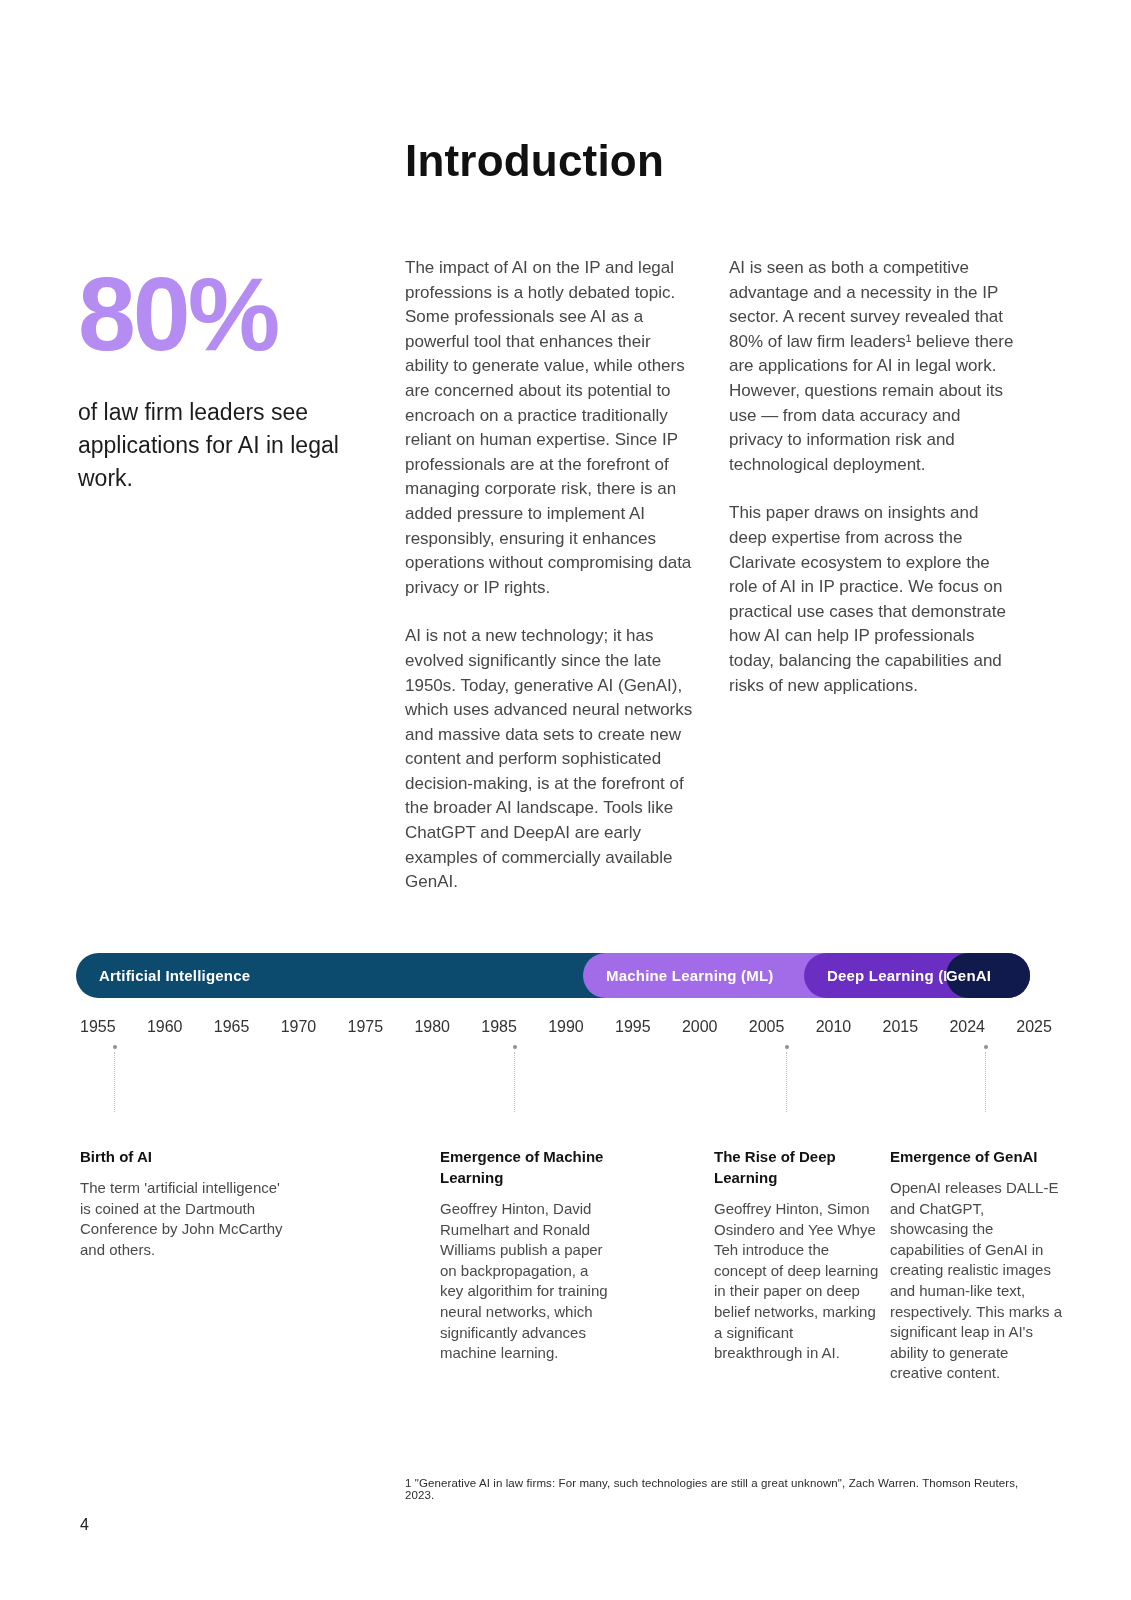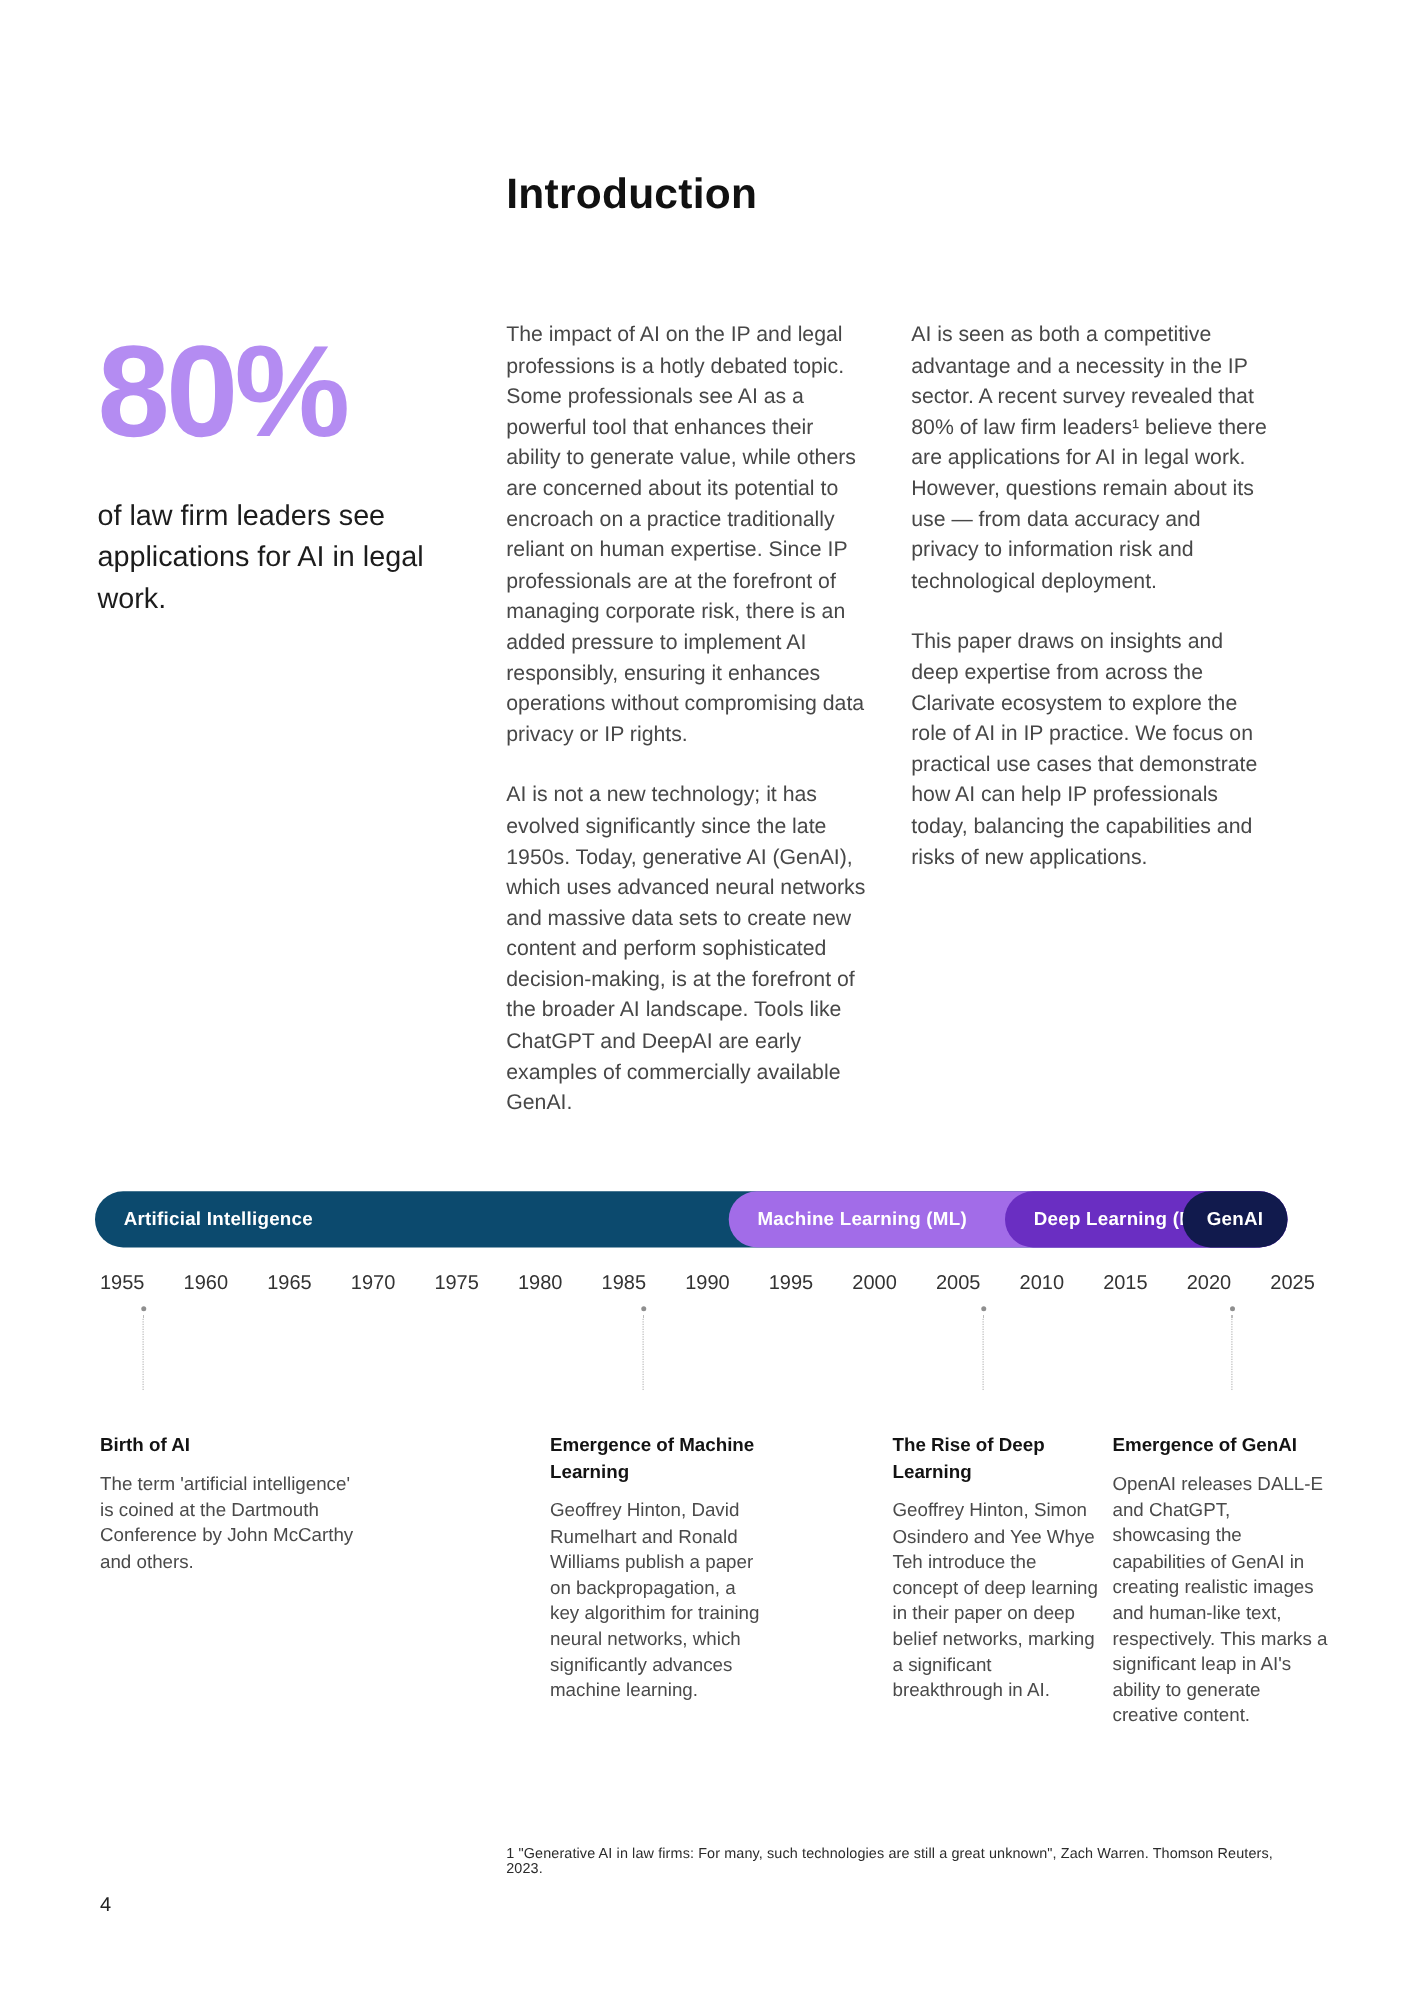--- a/index.html
+++ b/index.html
@@ -1,34 +1,34 @@
 <!DOCTYPE html>
 <html><head>
 <meta charset="utf-8">
 <style>
   * { margin:0; padding:0; box-sizing:border-box; }
   html,body { background:#ffffff; }
   body { font-family:"Liberation Sans","DejaVu Sans",sans-serif; color:#1a1a1a; }
   .page { position:relative; width:1131px; height:1600px; margin:0 auto; background:#ffffff; overflow:hidden; }
 
-  .doc-title { position:absolute; left:405px; top:136px; font-size:34px; font-weight:600; letter-spacing:.2px; color:#111; }
+  .doc-title { position:absolute; left:405px; top:136px; font-size:44px; font-weight:600; letter-spacing:.2px; color:#111; }
 
   .stat-block { position:absolute; left:78px; top:262px; width:270px; }
   .stat-value { font-size:104px; font-weight:600; line-height:1; letter-spacing:-3px; }
   .stat-caption { margin-top:30px; font-size:23px; line-height:33px; font-weight:500; color:#1c1c1c; }
 
   .body-col { position:absolute; top:256px; font-size:17px; line-height:24.6px; color:#474747; }
   .col-1 { left:405px; width:292px; }
   .col-2 { left:729px; width:290px; }
   .body-col p + p { margin-top:24px; }
 
   .tl-bar { position:absolute; top:953px; height:45px; border-radius:23px; color:#ffffff;
             display:flex; align-items:center; font-size:15px; font-weight:600; letter-spacing:.2px; }
   .tl-bar .bar-label { padding-left:23px; white-space:nowrap; }
-  .tl-bar.centered { justify-content:center; }
+  .tl-bar.centered { }
   .tl-bar.centered .bar-label { padding-left:0; }
 
   .tl-years { position:absolute; left:80px; top:1018px; width:972px; display:flex; justify-content:space-between;
               font-size:16px; font-weight:400; color:#333; }
 
   .connector { position:absolute; width:0; border-left:1px dotted #bdbdbd; height:60px; top:1052px; }
   .connector .dot { position:absolute; left:-2px; top:-7px; width:4px; height:4px; border-radius:50%; background:#8f8f8f; }
 
   .milestone { position:absolute; top:1146px; }
   .milestone h3 { font-size:15px; line-height:21px; font-weight:700; color:#131313; margin-bottom:11px; }
@@ -83,21 +83,21 @@
     <span>1970</span>
     <span>1975</span>
     <span>1980</span>
     <span>1985</span>
     <span>1990</span>
     <span>1995</span>
     <span>2000</span>
     <span>2005</span>
     <span>2010</span>
     <span>2015</span>
-    <span>2020</span>
+    <span>2024</span>
     <span>2025</span>
   </div>
 
   <div class="connector" style="left:114px;">
       <span class="dot"></span>
     </div>
   <div class="connector" style="left:514px;">
       <span class="dot"></span>
     </div>
   <div class="connector" style="left:786px;">

